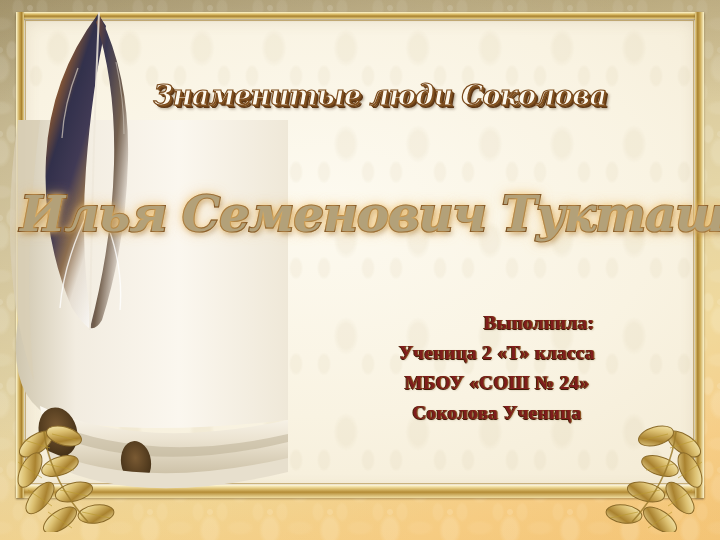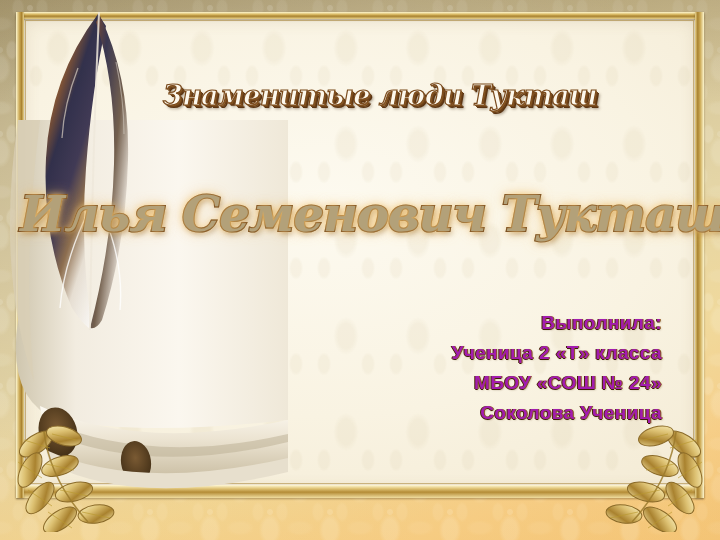--- a/index.html
+++ b/index.html
@@ -159,26 +159,26 @@
       2px 3px 5px rgba(70,40,14,.35);
     white-space: nowrap;
     padding-left: 20px;
   }
 
   .author {
     position: absolute;
     right: 58px;
     top: 308px;
     width: 330px;
-    text-align: right;
-    font-family: Liberation Sans, sans-serif;
+    text-align: center;
+    font-family: Liberation Serif, serif;
     font-weight: bold;
     font-size: 19px;
     line-height: 30px;
-    color: #a21caf;
+    color: #7f1d1d;
     text-shadow:
       1px 0 0 #8a5520,
       -1px 0 0 #4a2408,
       0 1px 0 #3e1d05,
       1px 1px 2px rgba(90,55,20,.40);
     letter-spacing: .4px;
   }
   .author .line { white-space: nowrap; }
   .author .line.first { padding-left: 84px; }
 </style>
@@ -319,21 +319,21 @@
         <path d="M42 12 L66 18"></path>
       <path d="M8 40 L32 56"></path>
         <path d="M36 42 L64 48"></path>
       <path d="M18 68 L42 84"></path>
         <path d="M50 68 L78 74"></path>
       <path d="M38 90 L62 106"></path>
         <path d="M72 90 L100 96"></path>
     </g>
   </svg>
 
-  <div class="subtitle">Знаменитые люди Тукташ</div>
+  <div class="subtitle">Знаменитые люди Соколова</div>
 
   <div class="maintitle">Илья Семенович Тукташ</div>
 
   <div class="author">
     <div class="line first">Выполнила:</div>
     <div class="line">Ученица 2 «Т» класса</div>
     <div class="line">МБОУ «СОШ № 24»</div>
     <div class="line">Соколова Ученица</div>
   </div>
 

